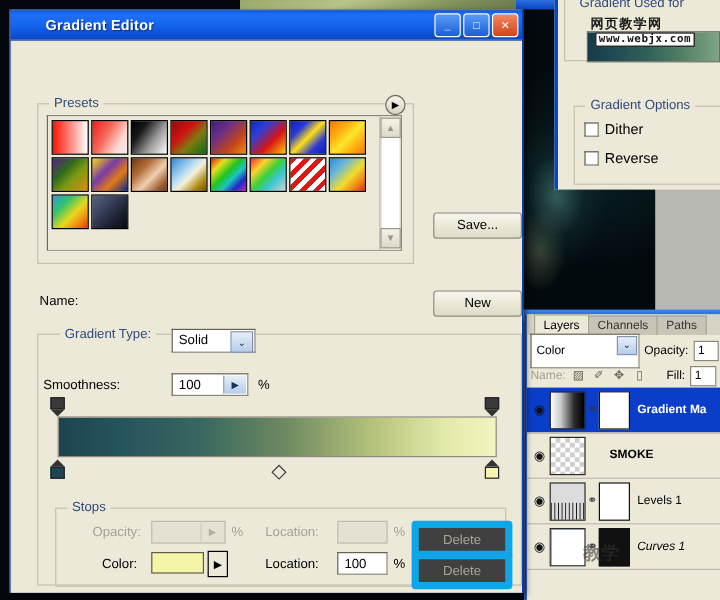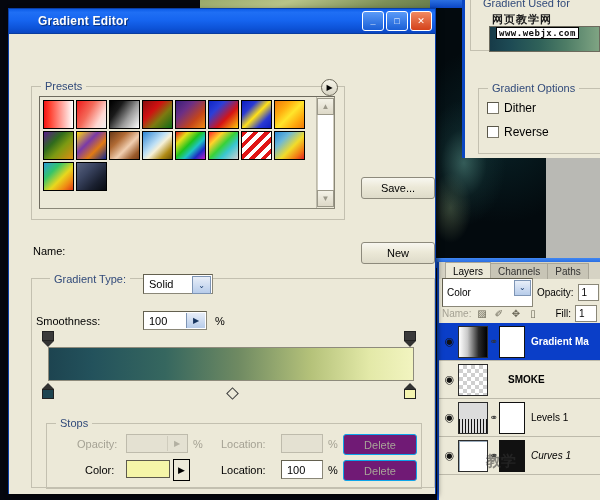--- a/index.html
+++ b/index.html
@@ -162,22 +162,22 @@
     position:absolute;box-sizing:border-box;background:#fff;
     border:1px solid #8a8778;border-top-color:#63604f;border-left-color:#63604f;
     font-size:11px;display:flex;align-items:center;padding-left:5px;height:19px;
   }
   .field.dis{background:#e4e1d2;border-color:#bebbac;color:#a5a294;}
   .spin{position:absolute;right:1px;top:1px;width:18px;height:15px;
     background:linear-gradient(180deg,#e8eef8,#b7ccea);border-left:1px solid #7e95b5;
     display:flex;align-items:center;justify-content:center;font-size:8px;color:#16345f;}
   .spin.dis{background:#e4e1d2;border-left-color:#cfccbd;color:#b3b0a2;}
   .delbtn{
-    position:absolute;width:72px;height:19px;border:1px solid #0ea5e9;border-radius:3px;
-    background:#701a75;color:#a8a598;font-size:11px;display:flex;align-items:center;justify-content:center;
+    position:absolute;width:72px;height:19px;border:6px solid #0ea5e9;border-radius:3px;
+    background:#404040;color:#a8a598;font-size:11px;display:flex;align-items:center;justify-content:center;
   }
   .dim{color:#a5a294;}
   #color-swatch{
     position:absolute;left:79px;top:36px;width:44px;height:18px;box-sizing:border-box;
     border:1px solid #5d5a4c;
   }
   #color-arrow{position:absolute;left:126px;top:35px;width:15px;height:20px;
     border:1px solid #000;background:#ece9d8;display:flex;align-items:center;justify-content:center;font-size:9px;}
 
   

